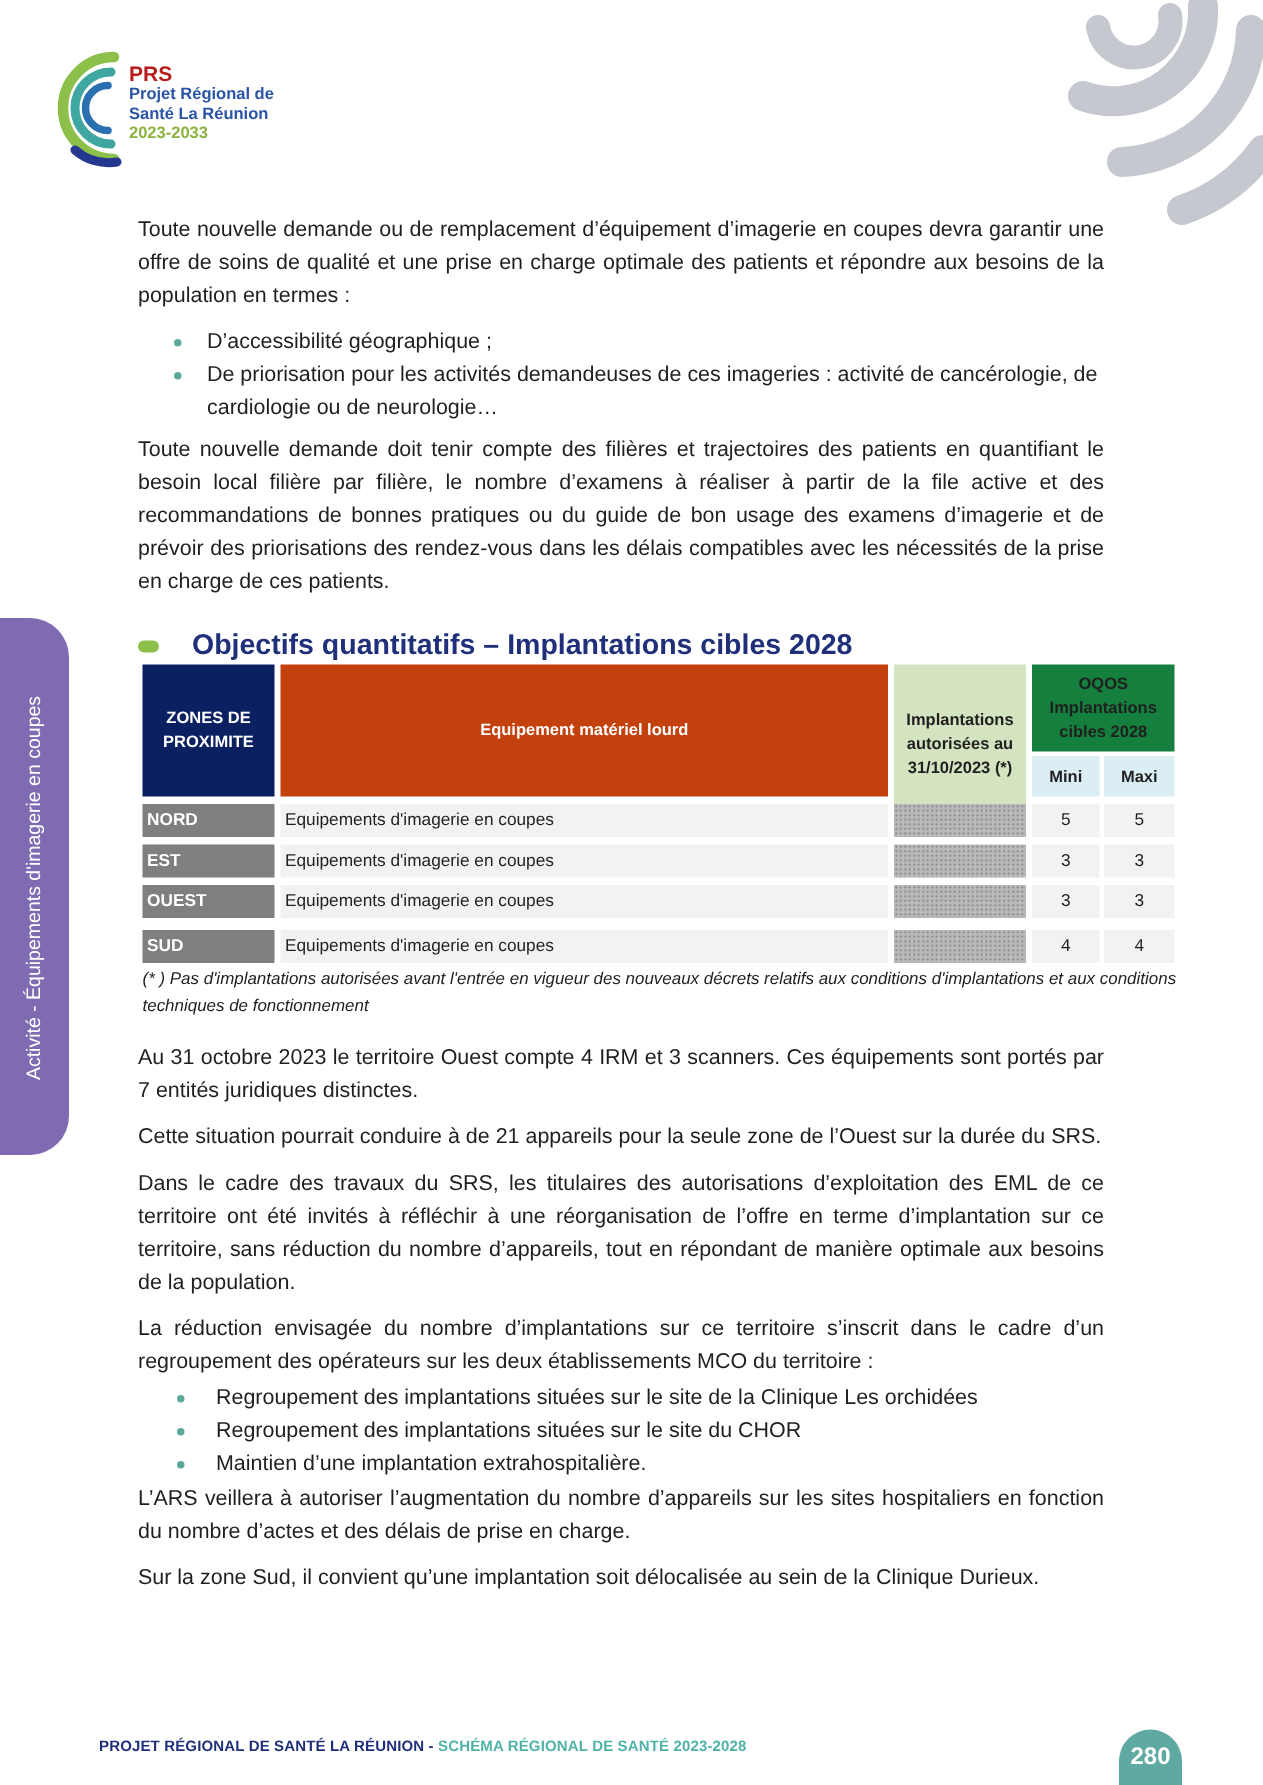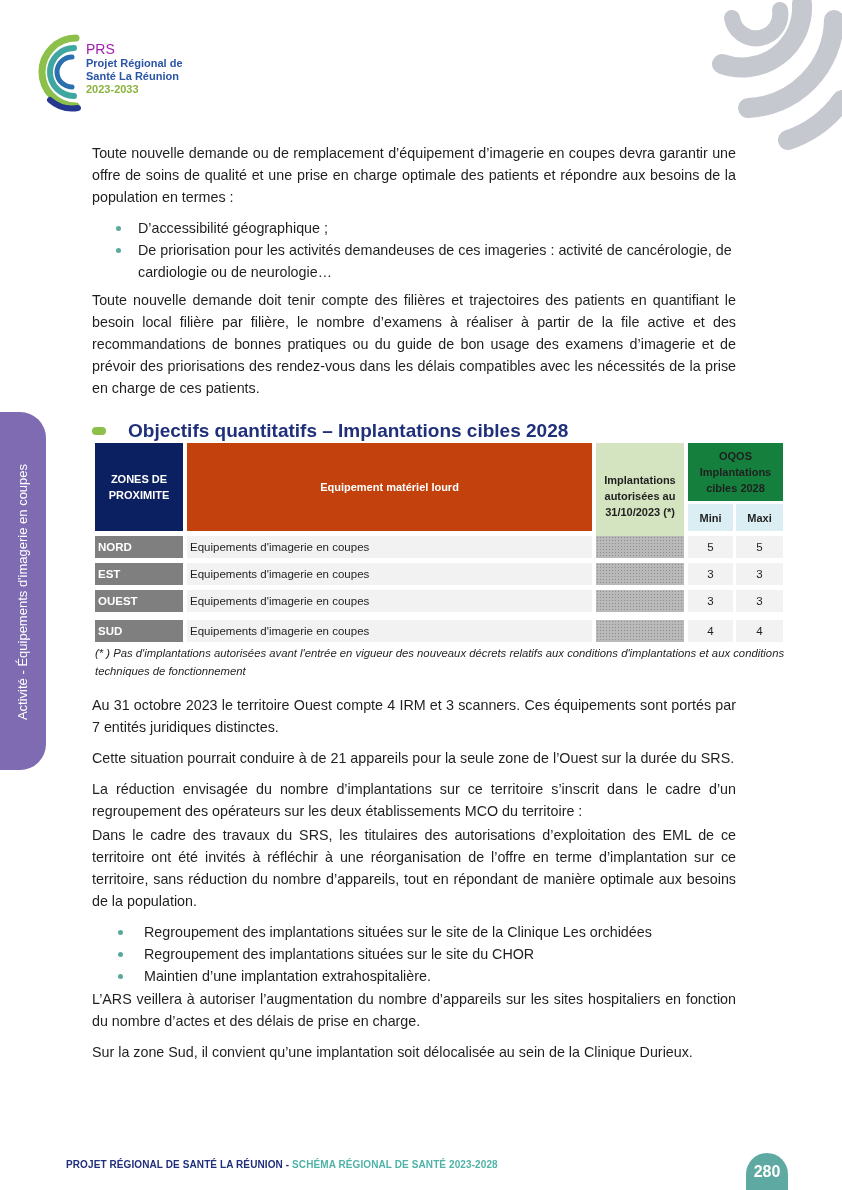--- a/index.html
+++ b/index.html
@@ -3,21 +3,21 @@
 <meta charset="utf-8">
 <style>
   html, body { margin: 0; padding: 0; }
   body { width: 842px; height: 1190px; position: relative; background: #ffffff; overflow: hidden;
          font-family: "Liberation Sans", sans-serif; color: #1f1f1f; }
 
   
   .logo { position: absolute; left: 24px; top: 30px; width: 200px; height: 82px; }
   .logo svg { position: absolute; left: 0; top: 0; }
   .logo-text { position: absolute; left: 62px; top: 11px; line-height: 13px; }
-  .logo-prs { font-size: 14px; font-weight: normal; color: #a21caf; line-height: 16px; }
+  .logo-prs { font-size: 14px; font-weight: bold; color: #b91c1c; line-height: 16px; }
   .logo-line { font-size: 11px; font-weight: bold; color: #2a55a5; }
   .logo-years { font-size: 11px; font-weight: bold; color: #8cb33f; }
 
   
   .deco { position: absolute; right: 0; top: 0; }
 
   
   .side-tab { position: absolute; left: 0; top: 412px; width: 46px; height: 358px; background: #7f6bb1;
               border-radius: 0 26px 26px 0; }
   .side-tab-text { position: absolute; left: 22px; top: 180px; transform: translate(-50%, -50%) rotate(-90deg);
@@ -145,22 +145,22 @@
     <div class="c-mini">4</div>
     <div class="c-maxi">4</div>
   </div>
 </div>
 
 <div class="footnote">(* ) Pas d'implantations autorisées avant l'entrée en vigueur des nouveaux décrets relatifs aux conditions d'implantations et aux conditions techniques de fonctionnement</div>
 
 <div class="content" style="top:694px;">
   <p class="para">Au 31 octobre 2023 le territoire Ouest compte 4 IRM et 3 scanners. Ces équipements sont portés par 7 entités juridiques distinctes.</p>
   <p class="para">Cette situation pourrait conduire à de 21 appareils pour la seule zone de l’Ouest sur la durée du SRS.</p>
+  <p class="para">Dans le cadre des travaux du SRS, les titulaires des autorisations d’exploitation des EML de ce territoire ont été invités à réfléchir à une réorganisation de l’offre en terme d’implantation sur ce territoire, sans réduction du nombre d’appareils, tout en répondant de manière optimale aux besoins de la population.</p>
   <p class="para" style="margin-bottom:2px;">La réduction envisagée du nombre d’implantations sur ce territoire s’inscrit dans le cadre d’un regroupement des opérateurs sur les deux établissements MCO du territoire :</p>
-  <p class="para">Dans le cadre des travaux du SRS, les titulaires des autorisations d’exploitation des EML de ce territoire ont été invités à réfléchir à une réorganisation de l’offre en terme d’implantation sur ce territoire, sans réduction du nombre d’appareils, tout en répondant de manière optimale aux besoins de la population.</p>
   <ul class="bullets tight" style="margin-bottom:1px;">
     <li><span class="dot"></span><span>Regroupement des implantations situées sur le site de la Clinique Les orchidées</span></li>
     <li><span class="dot"></span><span>Regroupement des implantations situées sur le site du CHOR</span></li>
     <li><span class="dot"></span><span>Maintien d’une implantation extrahospitalière.</span></li>
   </ul>
   <p class="para">L’ARS veillera à autoriser l’augmentation du nombre d’appareils sur les sites hospitaliers en fonction du nombre d’actes et des délais de prise en charge.</p>
   <p class="para">Sur la zone Sud, il convient qu’une implantation soit délocalisée au sein de la Clinique Durieux.</p>
 </div>
 
 <div class="footer">

